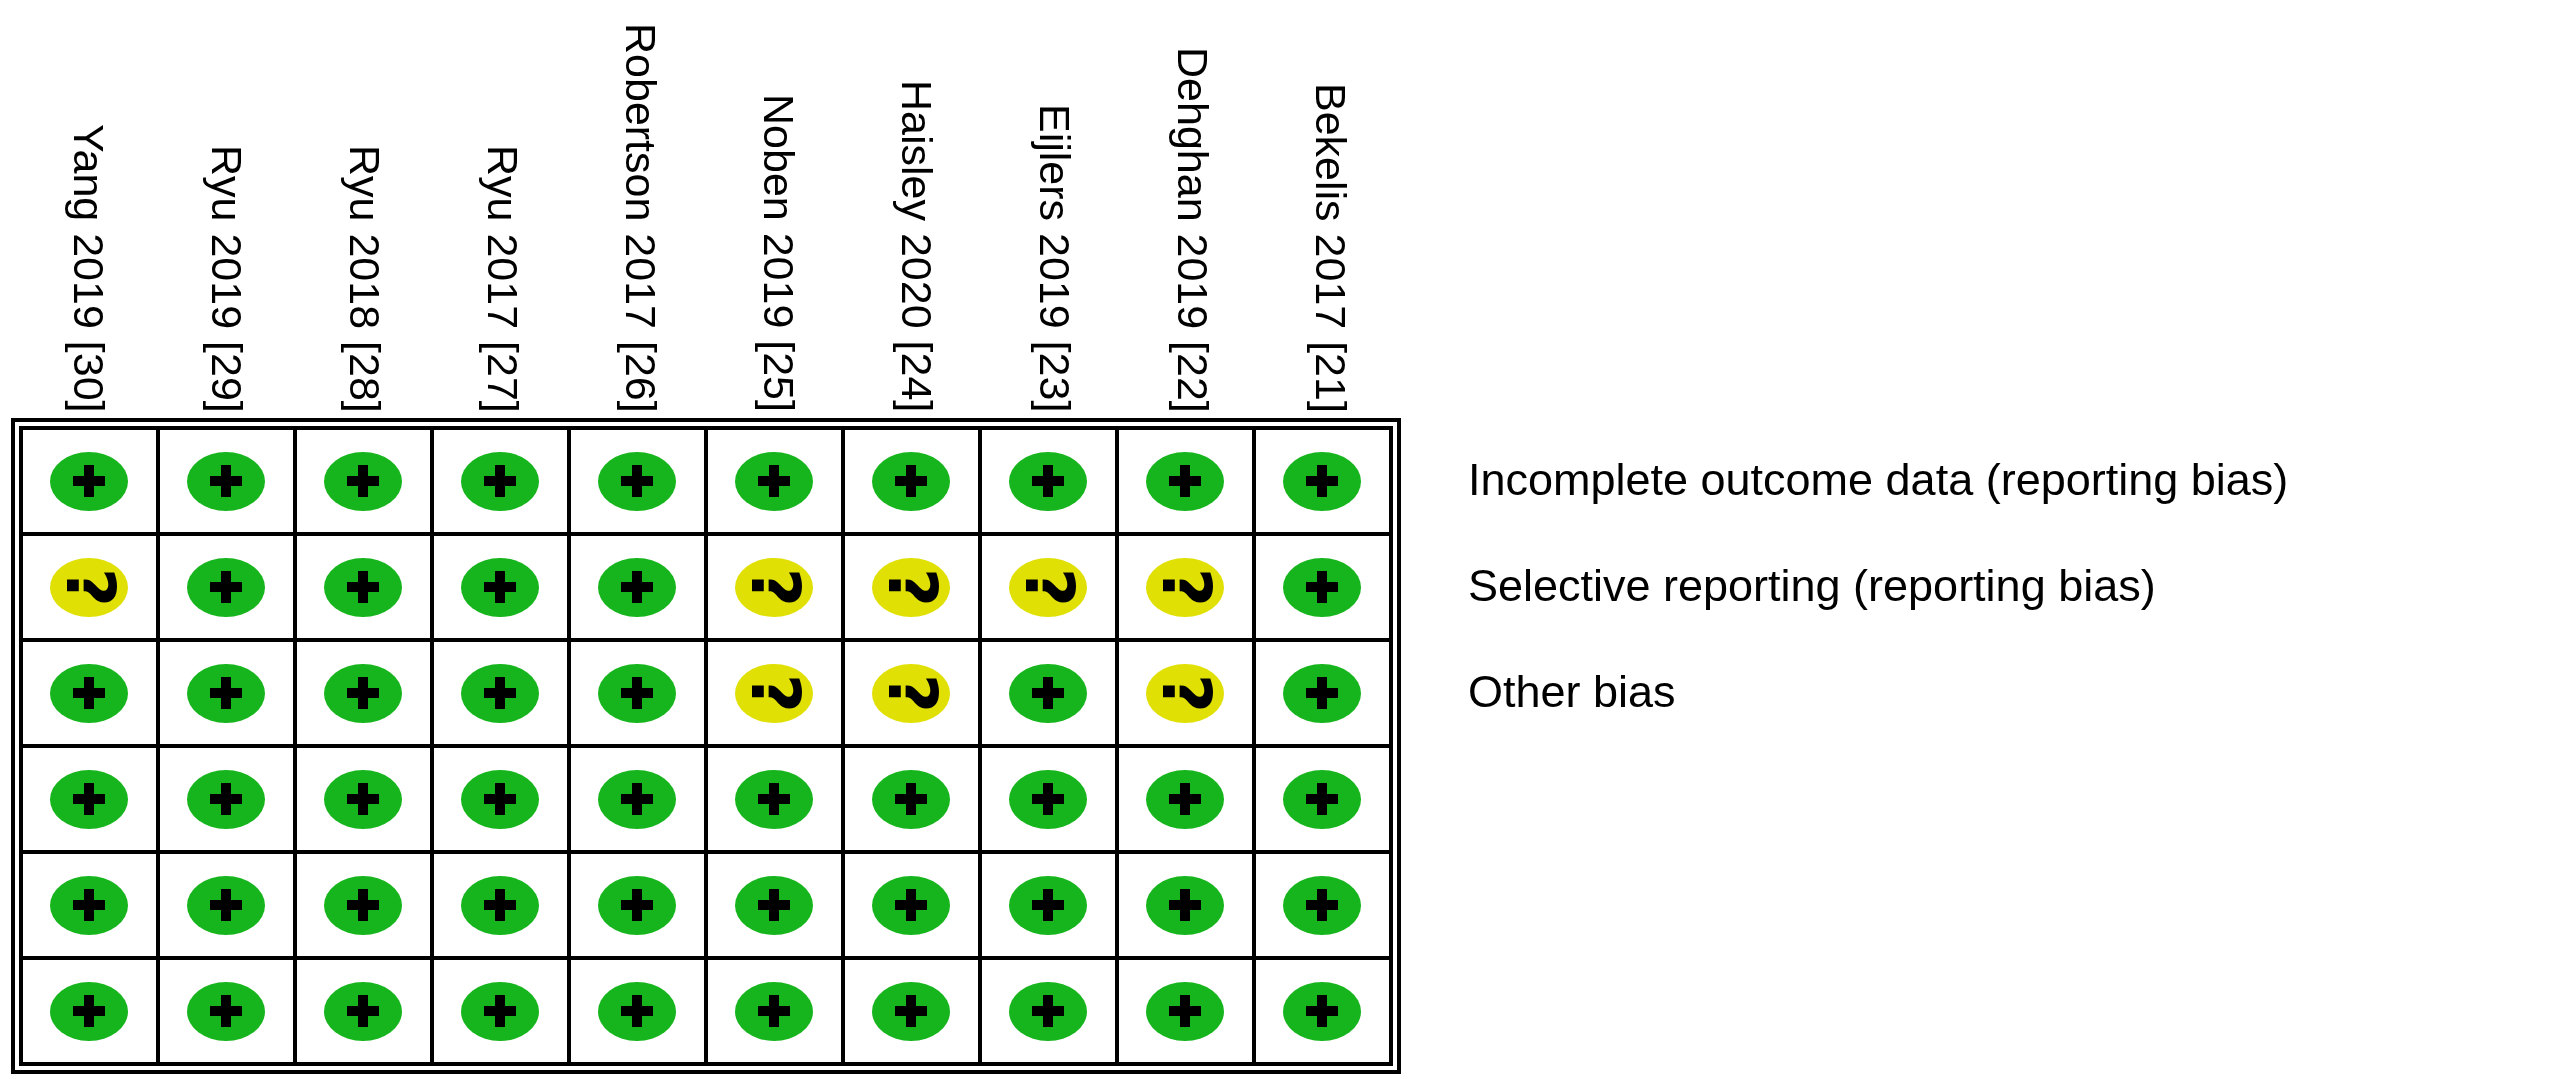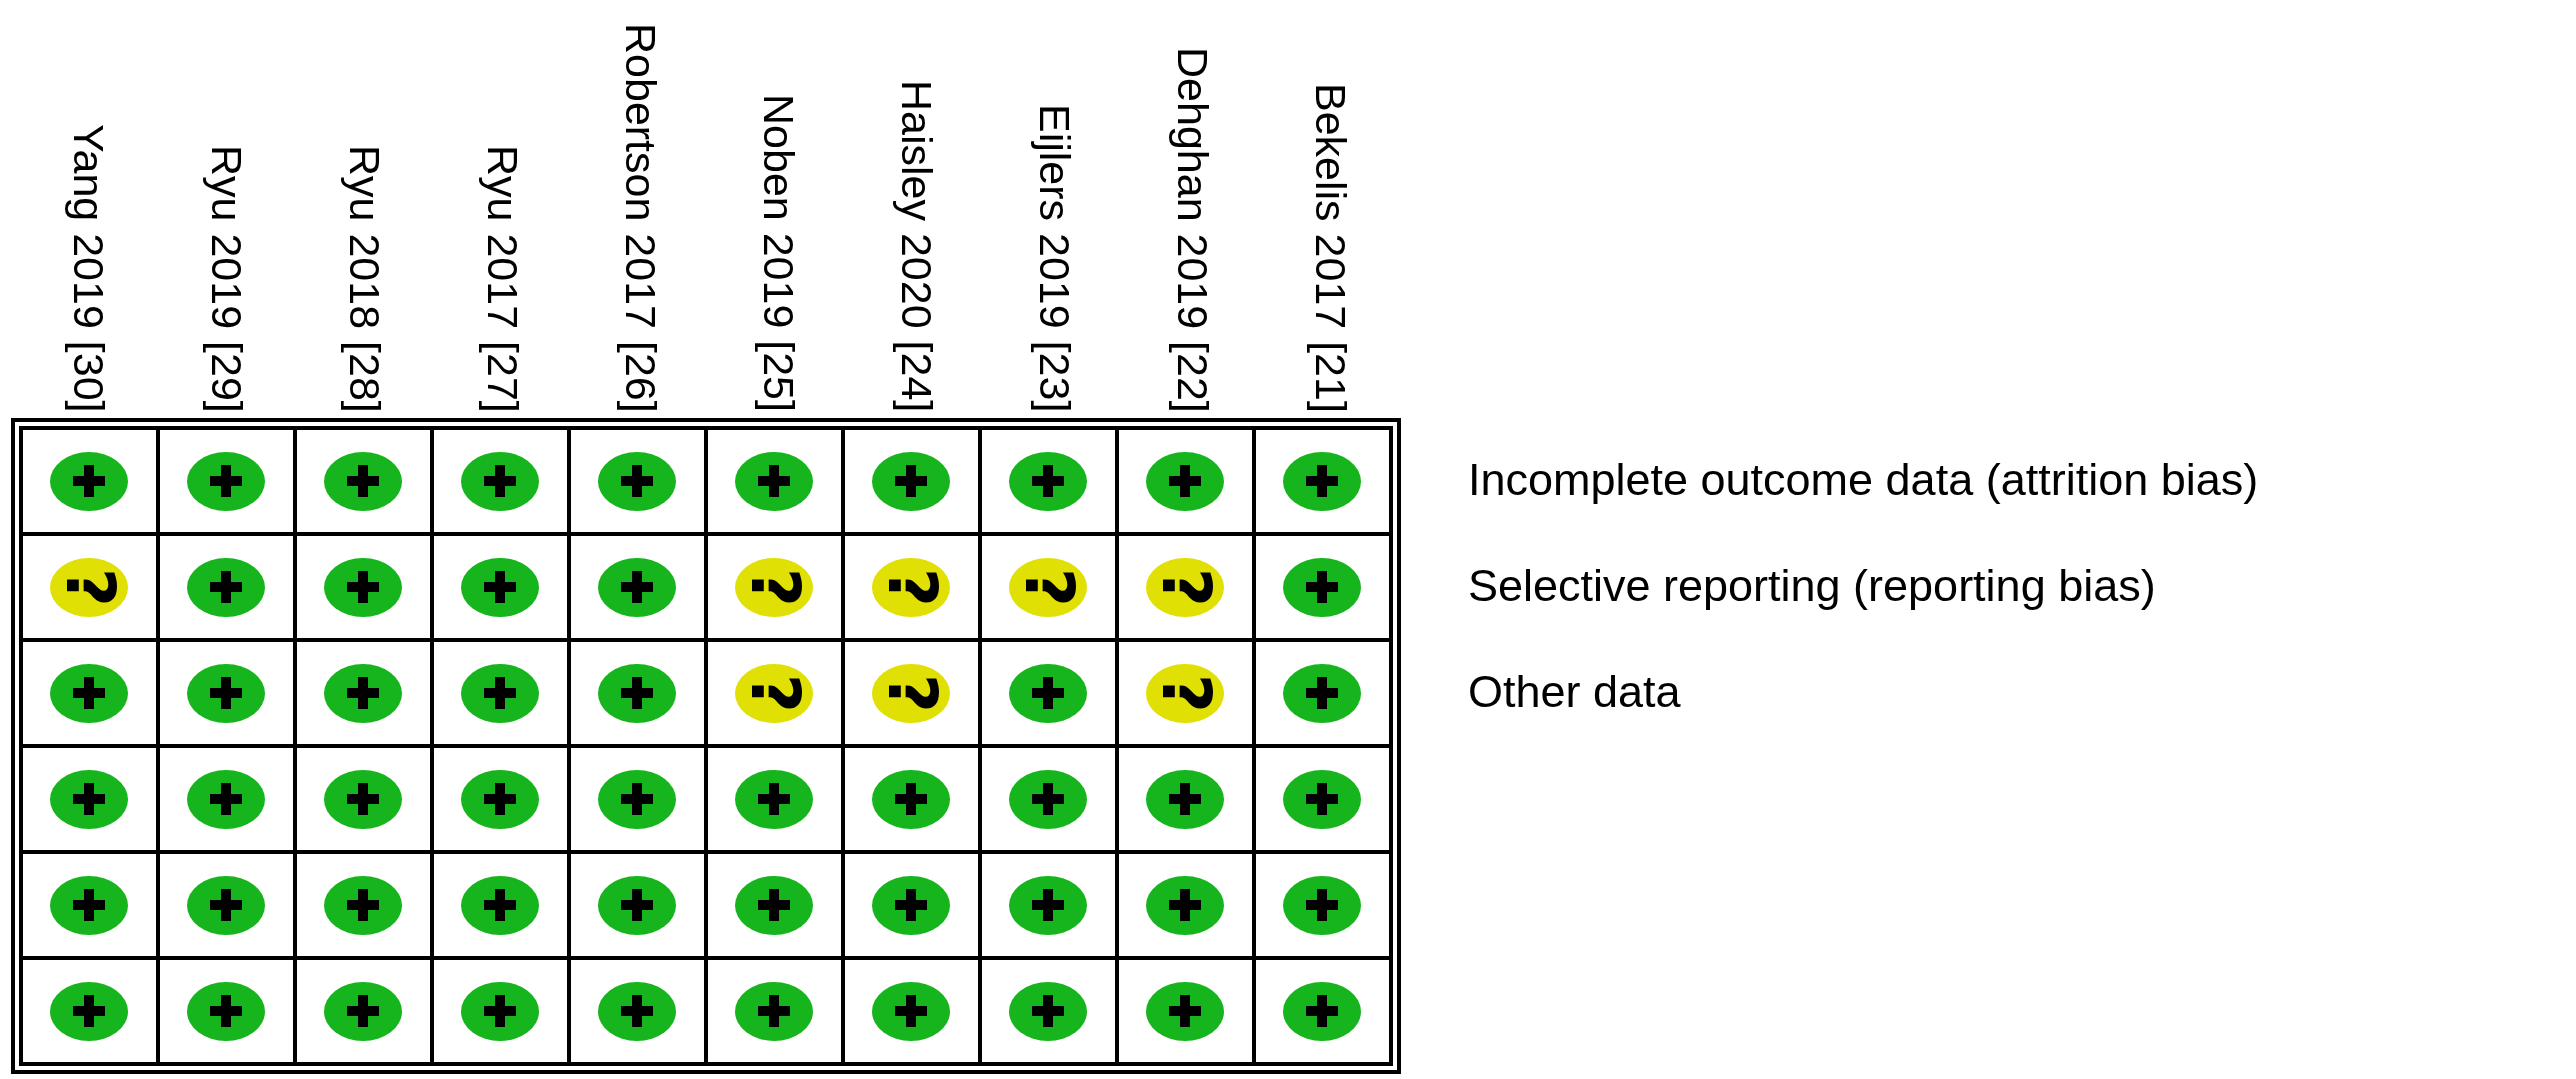--- a/index.html
+++ b/index.html
@@ -422,19 +422,19 @@
               <td class="rob-cell">
                 <div class="circle" style="background: rgb(23, 181, 29);">
                   <div class="plus-icon"></div>
                 </div>
               </td>
             </tr>
           </tbody>
       </table>
     </div>
     <div class="row-labels" id="row-labels">
-        <div class="bias-label">Incomplete outcome data (attrition bias)</div>
+        <div class="bias-label">Incomplete outcome data (reporting bias)</div>
         <div class="bias-label">Selective reporting (reporting bias)</div>
-        <div class="bias-label">Other data</div>
+        <div class="bias-label">Other bias</div>
       </div>
   </div>
 </div>
 
 
 </body></html>

